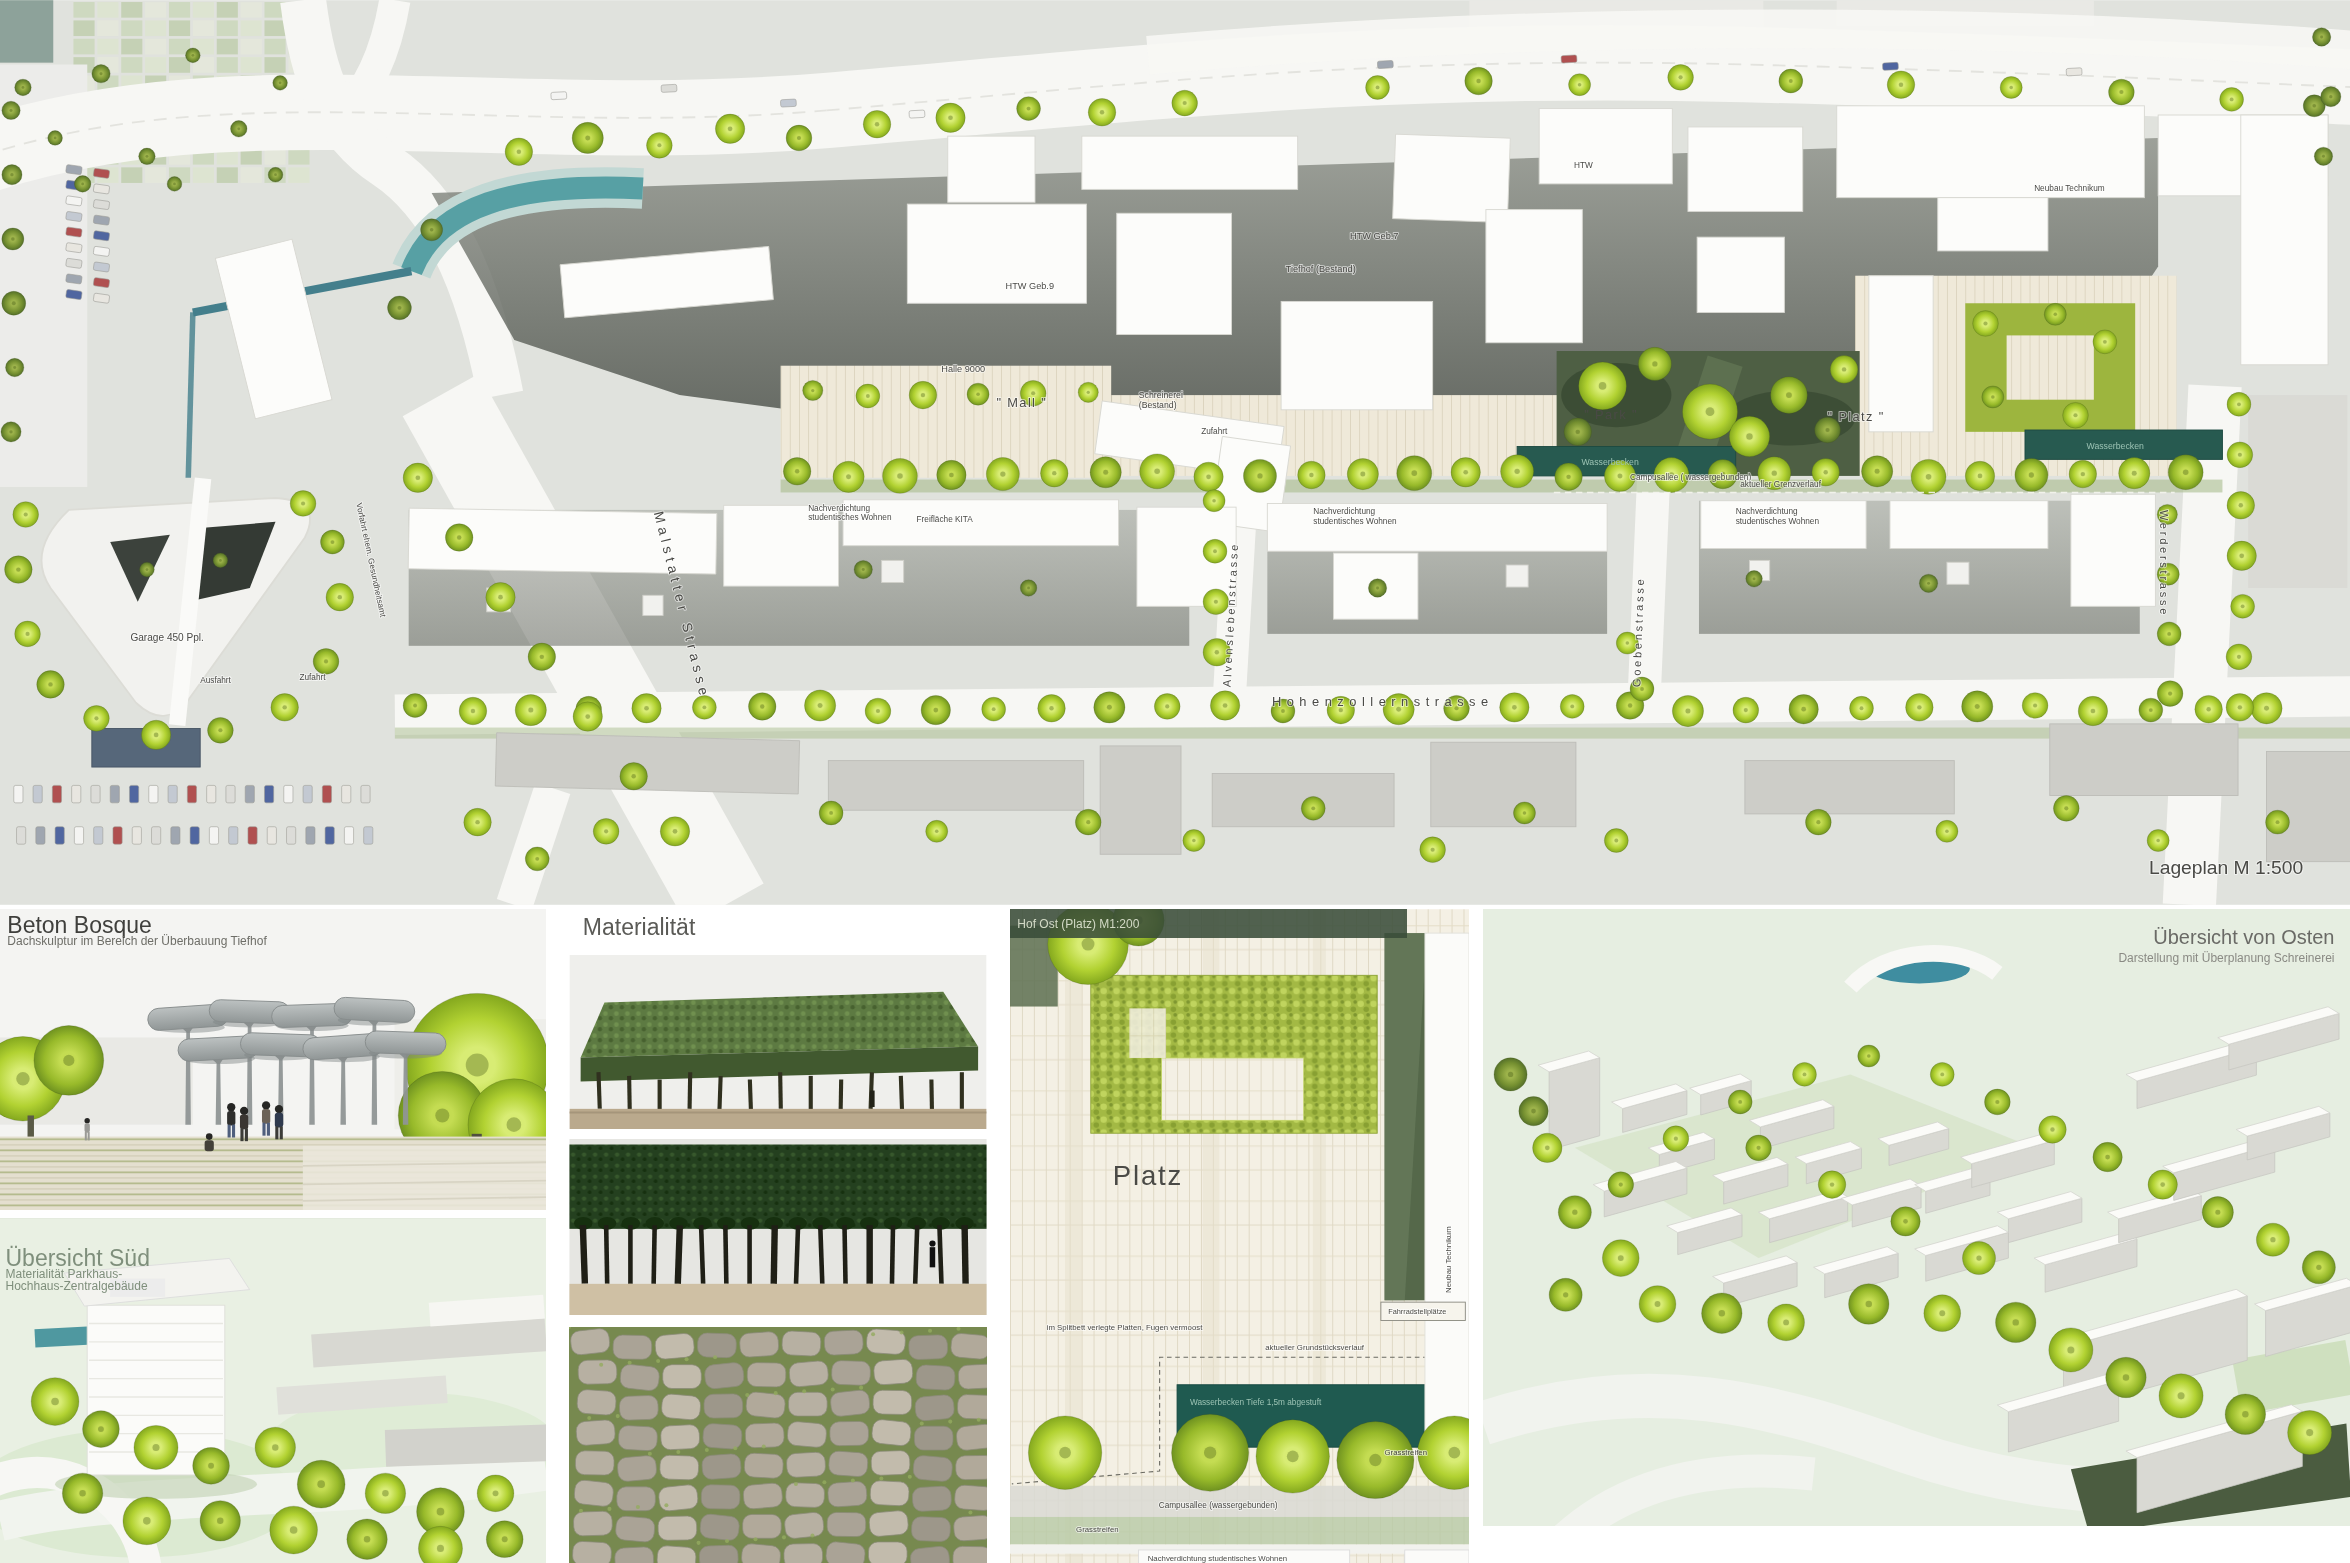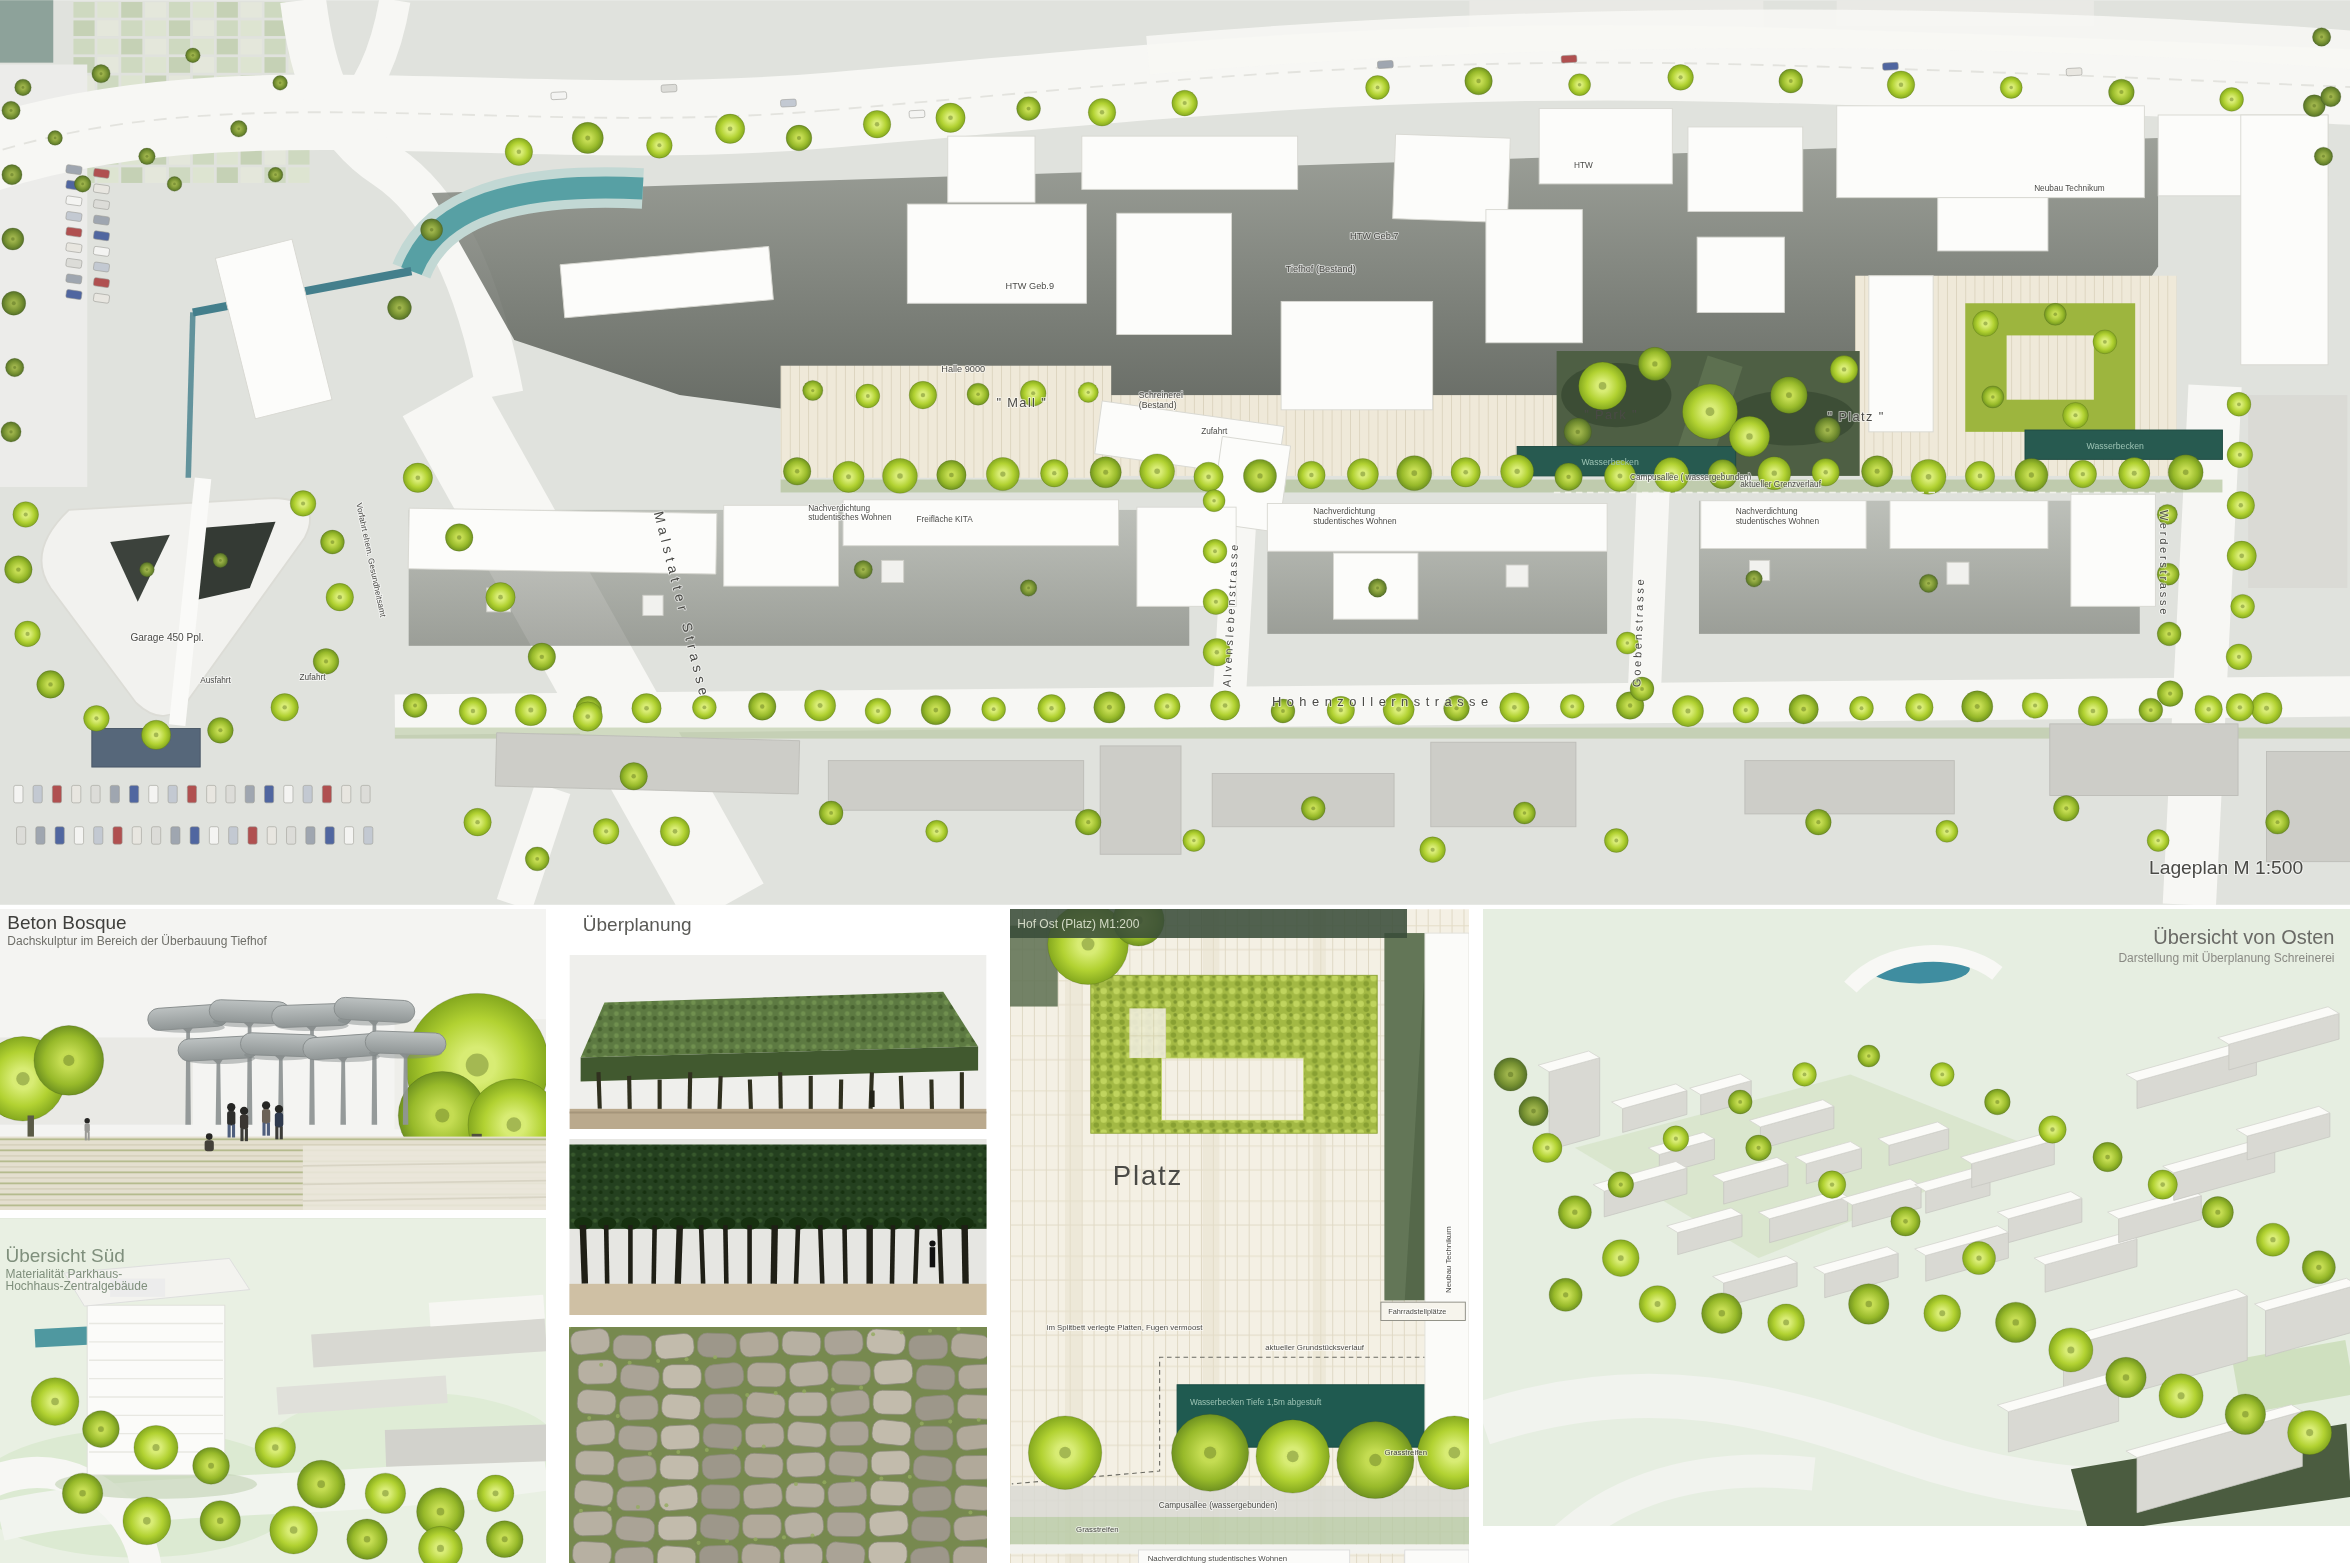--- a/index.html
+++ b/index.html
@@ -7,21 +7,21 @@
          font-family:"Liberation Sans",sans-serif;}
   .panel{position:absolute;overflow:hidden;}
   svg{display:block;}
   text{font-family:"Liberation Sans",sans-serif;fill:#4a4a46;
        paint-order:stroke;stroke:#ffffff;stroke-width:2.2px;stroke-opacity:.55;stroke-linejoin:round;}
   text.nohalo{stroke:none;}
   text.wtxt{stroke:none;fill:#9cc3b4;}
   .bld{fill:#fcfcfa;stroke:#d8d8d2;stroke-width:1;}
   .ex{fill:#cdcdc8;stroke:#bdbdb8;stroke-width:1;}
   .roof{fill:#f1f1ee;stroke:#d0d0ca;stroke-width:1;}
-  .ptitle{position:absolute;color:#3f3f3c;font-size:19px;line-height:1.05;white-space:nowrap;}
+  .ptitle{position:absolute;color:#3f3f3c;font-size:23px;line-height:1.05;white-space:nowrap;}
   .psub{position:absolute;color:#6e6e68;font-size:12px;line-height:1.25;white-space:nowrap;}
   .green-title{color:#7f8f7c;}
   .hofheader{position:absolute;left:0;top:0;width:397px;height:29px;
              background:rgba(56,76,56,.87);color:#d3dac6;font-size:12px;
              display:flex;align-items:center;padding-left:7.3px;box-sizing:border-box;}
   .right-title{text-align:right;}
 </style>
 </head>
 <body>
 
@@ -939,21 +939,21 @@
           <circle cx="550" cy="350" r="20" fill="url(#tg1)" stroke="rgba(60,80,20,.25)" stroke-width="1"></circle>
           <circle cx="550" cy="350" r="3.2" fill="rgba(70,90,20,.35)"></circle>
         </g>
     </svg>
     <div class="ptitle green-title" style="left:5.5px;top:27.5px">Übersicht Süd</div>
     <div class="psub green-title" style="left:5.5px;top:49px">Materialität Parkhaus-</div>
     <div class="psub green-title" style="left:5.5px;top:61px">Hochhaus-Zentralgebäude</div>
   </div>
 
   <div class="panel" style="left:569px;top:909px;width:418px;height:655px;background:#ffffff">
-    <div class="ptitle" style="left:13.8px;top:5.5px;color:#5a5a56">Überplanung</div>
+    <div class="ptitle" style="left:13.8px;top:5.5px;color:#5a5a56">Materialität</div>
 
     <svg style="position:absolute;left:0;top:46px" width="418" height="174" viewBox="0 0 455 190">
       <rect width="455" height="190" fill="#efefec"></rect>
       <polygon points="38,52 408,40 446,100 12,112" fill="url(#leaf1)"></polygon>
       <polygon points="12,112 446,100 446,126 12,138" fill="#41592f"></polygon>
       <g id="trunks1">
           <rect x="30" y="128" width="4.5" height="40" fill="#30301f" transform="rotate(-2 30 150)"></rect>
           <rect x="63" y="132" width="4.5" height="40" fill="#30301f" transform="rotate(-1 63 150)"></rect>
           <rect x="96" y="136" width="4.5" height="40" fill="#30301f" transform="rotate(0 96 150)"></rect>
           <rect x="129" y="128" width="4.5" height="40" fill="#30301f" transform="rotate(1 129 150)"></rect>

